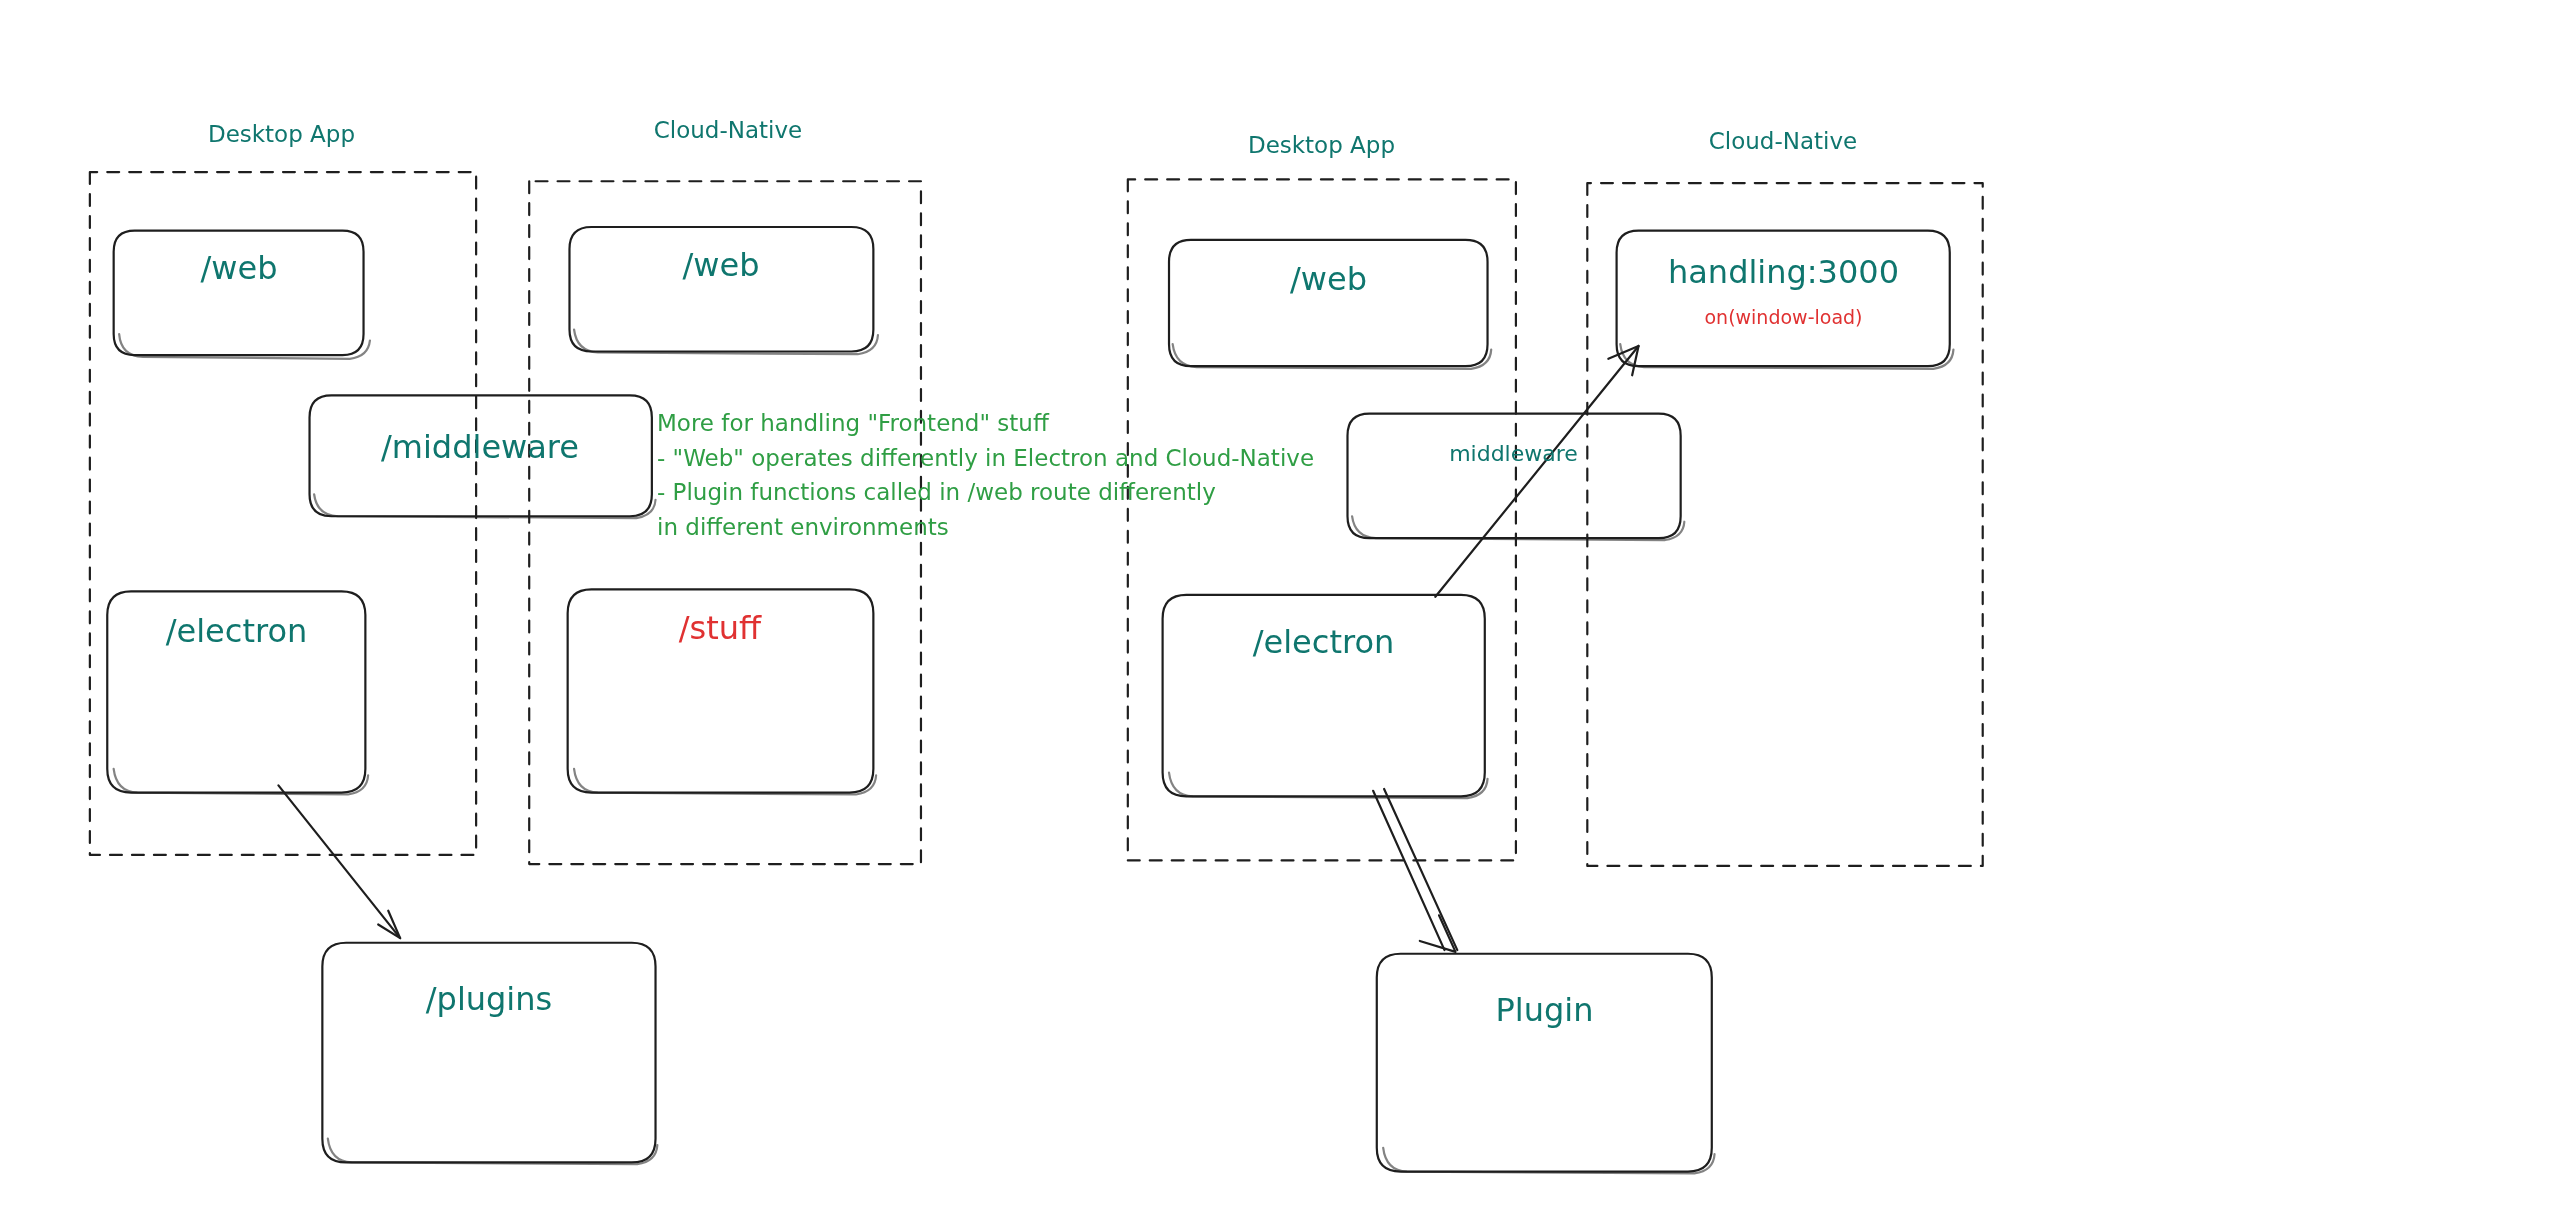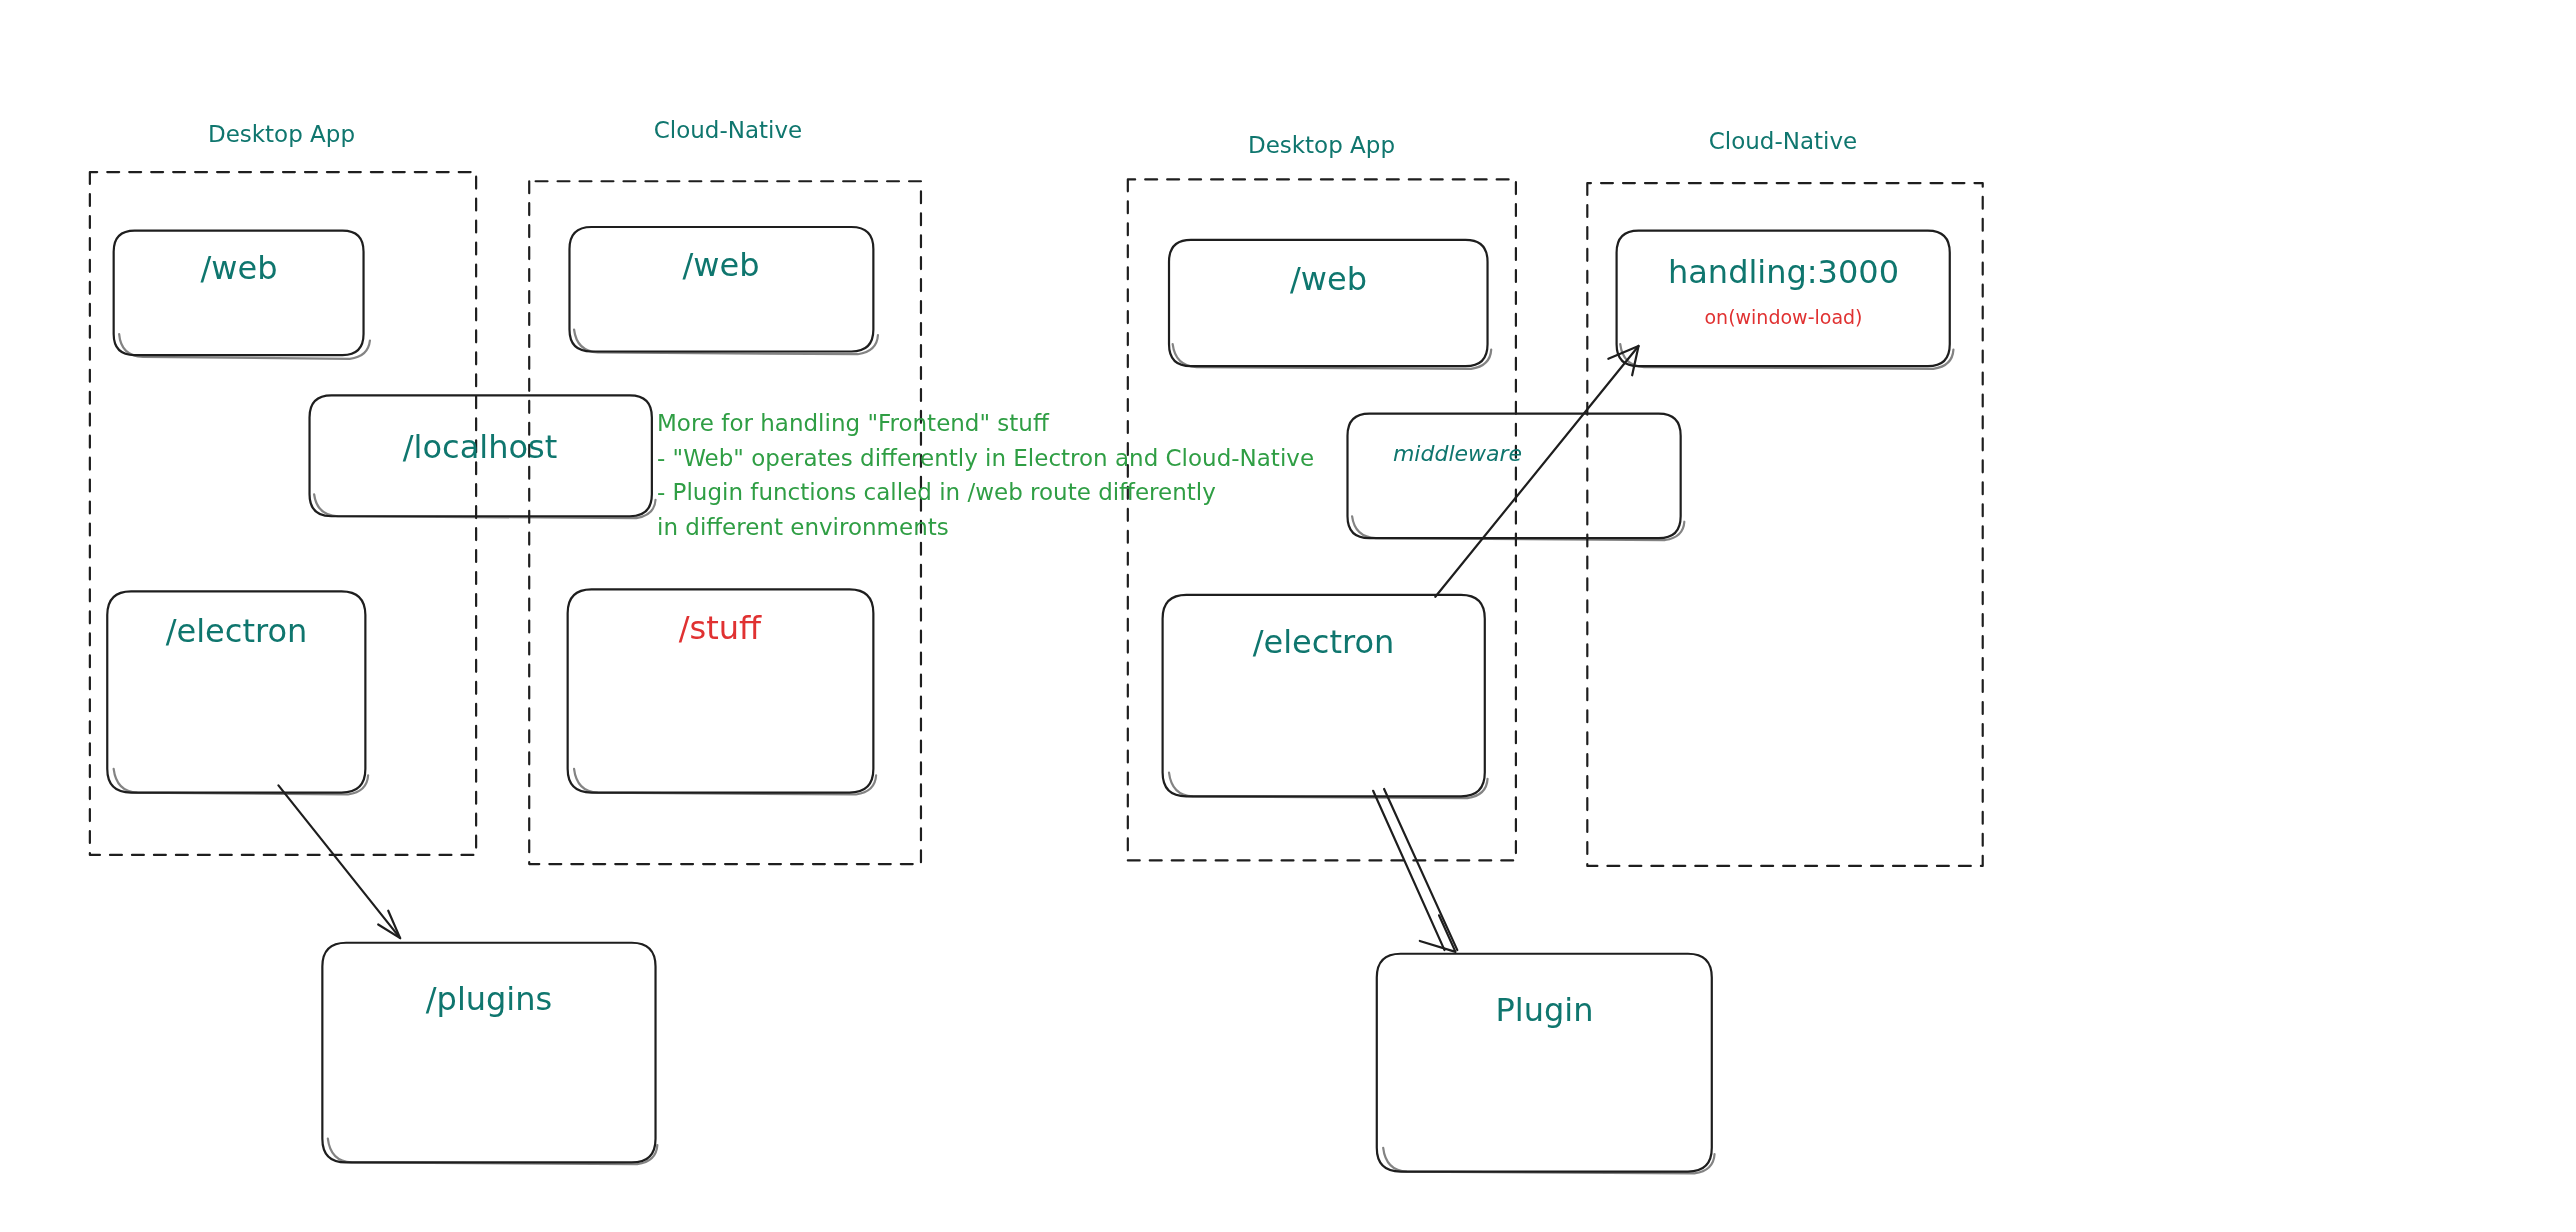--- a/index.html
+++ b/index.html
@@ -119,42 +119,42 @@
     </g>
   </svg>
 
   <div class="label group-title" style="left:126px; top:119px; width:311px;">Desktop App</div>
   <div class="label group-title" style="left:577px; top:115px; width:302px;">Cloud-Native</div>
 
   <div class="label node-label" style="left:135px; top:247px; width:208px;">/web</div>
 
   <div class="label node-label" style="left:591px; top:244px; width:260px;">/web</div>
 
-  <div class="label node-label" style="left:331px; top:426px; width:298px;">/localhost</div>
+  <div class="label node-label" style="left:331px; top:426px; width:298px;">/middleware</div>
 
   <div class="label node-label" style="left:131px; top:610px; width:211px;">/electron</div>
 
   <div class="label node-label red-text" style="left:591px; top:607px; width:258px;">/stuff</div>
 
   <div class="label node-label" style="left:346px; top:978px; width:286px;">/plugins</div>
 
   <div class="label note green-text" style="left:657px; top:406px;">More for handling "Frontend" stuff
 - "Web" operates differently in Electron and Cloud-Native
 - Plugin functions called in /web route differently
 in different environments</div>
 
   <div class="label group-title" style="left:1166px; top:130px; width:311px;">Desktop App</div>
   <div class="label group-title" style="left:1629px; top:126px; width:308px;">Cloud-Native</div>
 
   <div class="label node-label" style="left:1191px; top:258px; width:275px;">/web</div>
 
   <div class="label node-label" style="left:1639px; top:251px; width:289px;">handling:3000</div>
   <div class="label sub-label red-text" style="left:1639px; top:305px; width:289px; text-align:center;">on(window-load)</div>
 
-  <div class="label node-label small" style="left:1313px; top:439px; width:289px;font-style:italic;">middleware</div>
+  <div class="label node-label small" style="left:1369px; top:439px; width:289px;">middleware</div>
 
   <div class="label node-label" style="left:1186px; top:621px; width:275px;">/electron</div>
 
   <div class="label node-label" style="left:1401px; top:989px; width:287px;">Plugin</div>
 
 
 </div>
 
 
 </body></html>

